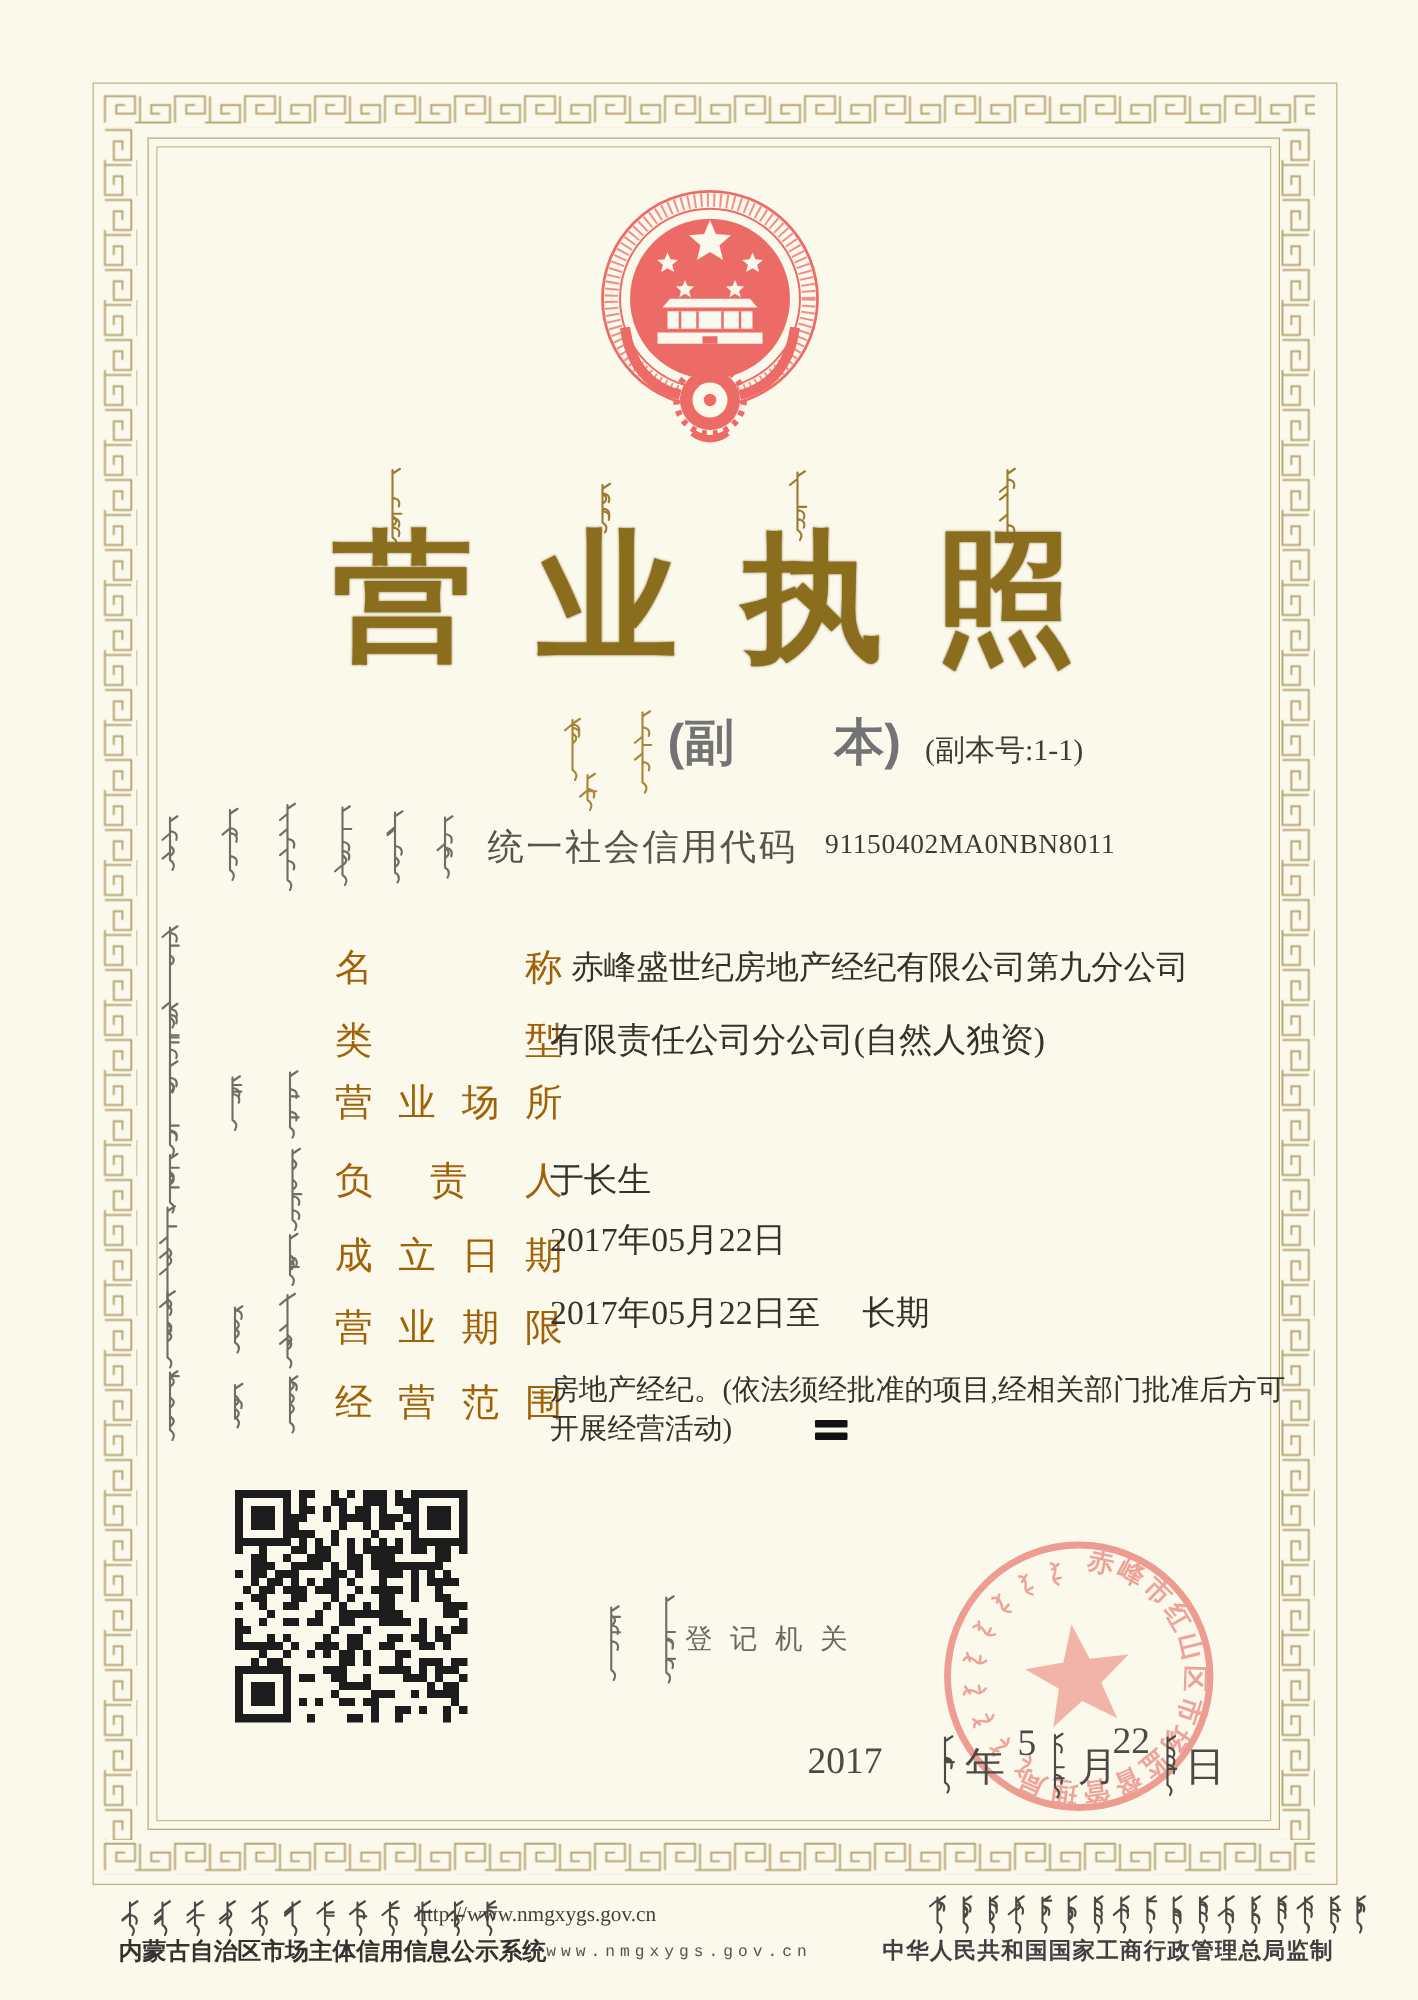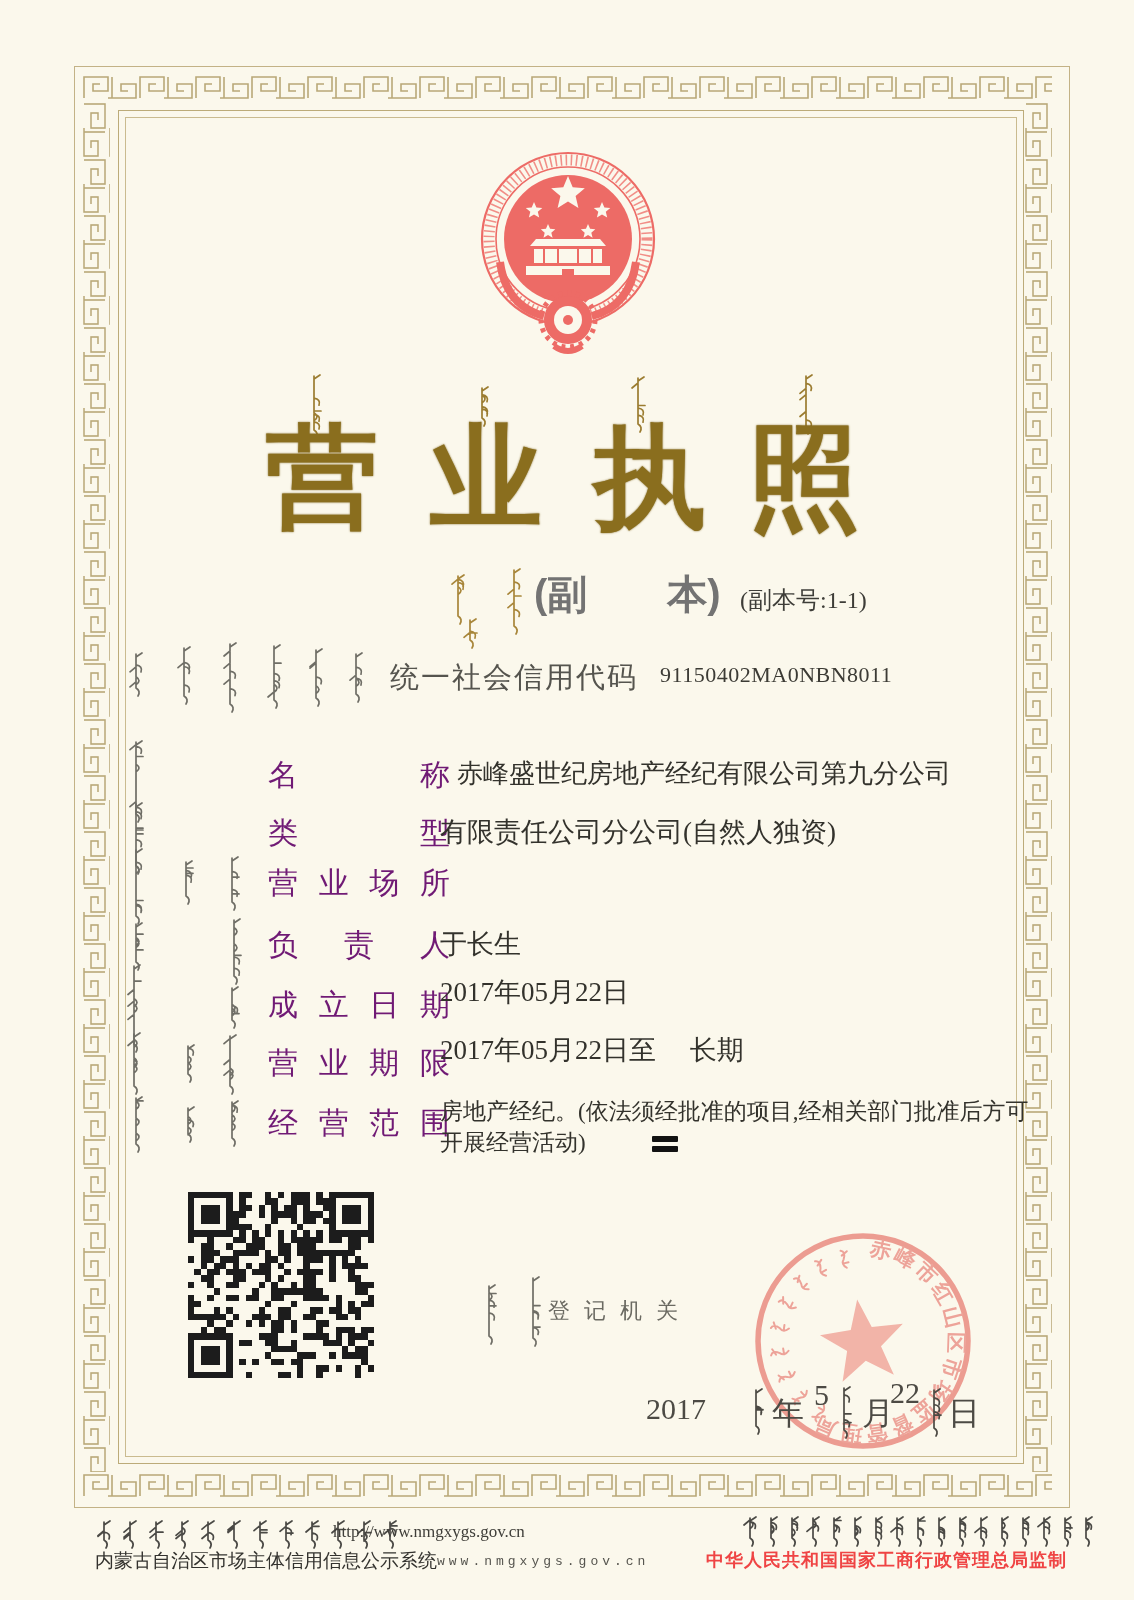--- a/index.html
+++ b/index.html
@@ -29,42 +29,42 @@
   .subtitle{position:absolute;left:534px;top:570px;font-size:40px;font-weight:700;color:#737373;line-height:1.2}
   .copy-no{position:absolute;left:740px;top:584px;font-size:24px;color:#3e3d38}
 
   
   .cc-label{position:absolute;left:390px;top:658px;font-size:29px;letter-spacing:2px;color:#55544e}
   .cc-code{position:absolute;left:660px;top:662px;font-size:22px;letter-spacing:.5px;color:#3c3b35}
 
   
   .row{position:absolute;left:0;top:0;width:1134px;height:70px}
   .f-label{position:absolute;left:268px;top:0;width:182px;display:block;
-    font-size:30px;color:#701a75;text-align:justify;text-align-last:justify;line-height:1.15}
+    font-size:30px;color:#a16207;text-align:justify;text-align-last:justify;line-height:1.15}
   .f-value{position:absolute;left:440px;top:0;font-size:27px;color:#33322c;line-height:1.2;
     font-family:"Liberation Serif","DejaVu Serif",serif}
   .f-wide{width:600px;font-size:23px;line-height:31px}
   .r1 .f-value{left:457px;font-size:26px}
   .r3 .f-label{top:14px}
   .r5 .f-label{top:12px}
   .r6 .f-label{top:12px}
   .r7 .f-label{top:10px}
   .ink-mark{position:absolute;left:652px;top:40px;width:26px}
   .ink-mark i{display:block;height:6px;background:#121212;margin-bottom:4px;border-radius:1px}
 
   
   .registry{position:absolute;left:548px;top:1296px;font-size:22px;letter-spacing:14px;color:#6b6a62}
   .date-part{position:absolute;color:#4c4a44;font-size:32px}
   .date-num{font-family:"Liberation Serif","DejaVu Serif",serif;font-size:30px}
   .foot-url{position:absolute;left:333px;top:1522px;font-size:17px;color:#3f3e39;
     font-family:"Liberation Serif","DejaVu Serif",serif}
-  .foot-sys{position:absolute;left:95px;top:1548px;font-size:19px;font-weight:400;color:#33322e}
+  .foot-sys{position:absolute;left:95px;top:1548px;font-size:19px;font-weight:700;color:#33322e}
   .foot-sys-url{position:absolute;left:437px;top:1554px;font-size:13px;letter-spacing:4px;color:#55544e;
     font-family:"Liberation Mono","DejaVu Sans Mono",monospace}
-  .foot-issuer{position:absolute;left:706px;top:1548px;font-size:18px;font-weight:700;color:#ef4444;letter-spacing:1px}
+  .foot-issuer{position:absolute;left:706px;top:1548px;font-size:18px;font-weight:700;color:#404040;letter-spacing:1px}
 
   .qr{position:absolute;left:188px;top:1192px}
   .seal{position:absolute;left:738px;top:1216px;z-index:1}
   .over-seal{z-index:2}
 </style>
 </head>
 <body>
 
 <svg width="0" height="0" style="position:absolute">
   <defs>

